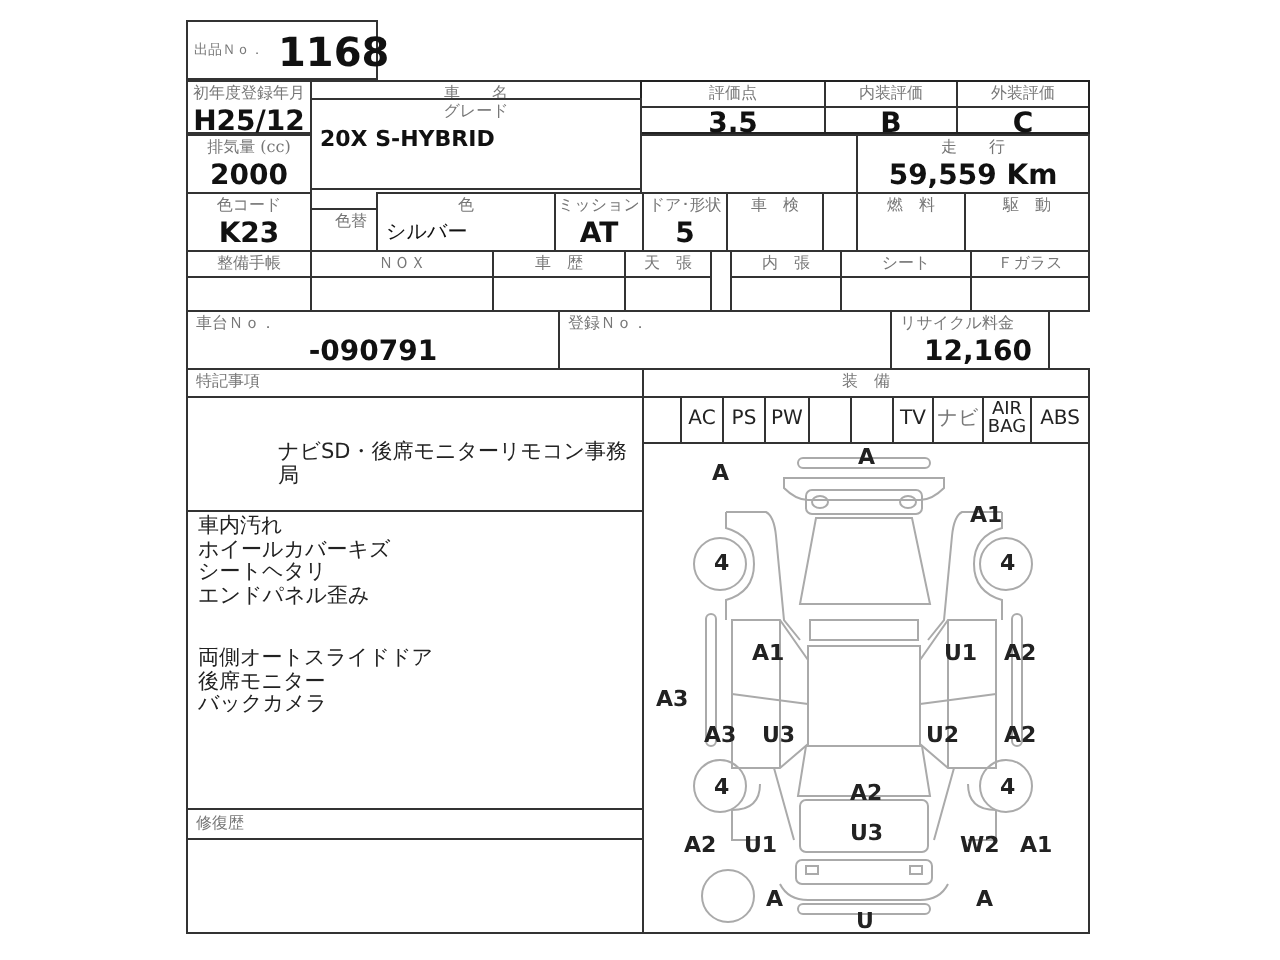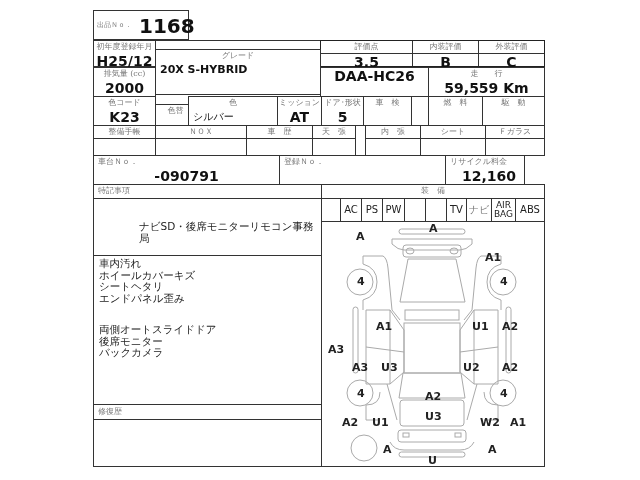--- a/index.html
+++ b/index.html
@@ -25,20 +25,21 @@
 <div class="cell" style="left:93px;top:10px;width:96px;height:30px;">
   <span class="abs lbl" style="left:3px;top:8px;font-size:7px;">出品Ｎｏ．</span>
   <span class="abs" style="left:45px;top:3px;font-size:20px;font-weight:bold;">1168</span>
 </div>
 
 <div class="cell" style="left:93px;top:40px;width:63px;height:27px;">
   <div class="lbl">初年度登録年月</div>
   <div class="val">H25/12</div>
 </div>
 <div class="cell" style="left:155px;top:40px;width:166px;height:27px;">
+  <div class="lbl">車　　名</div>
 </div>
 <div class="abs thick" style="left:320px;top:40px;width:225px;height:27px;"></div>
 <div class="cell" style="left:321px;top:41px;width:92px;height:25px;border-width:0 1px 0 0;">
   <div class="lbl">評価点</div>
   <div class="val" style="border-top:1px solid #333;">3.5</div>
 </div>
 <div class="cell" style="left:413px;top:41px;width:66px;height:25px;border-width:0 1px 0 0;">
   <div class="lbl">内装評価</div>
   <div class="val" style="border-top:1px solid #333;">B</div>
 </div>
@@ -49,21 +50,20 @@
 
 <div class="cell" style="left:93px;top:67px;width:63px;height:30px;">
   <div class="lbl">排気量 (cc)</div>
   <div class="val">2000</div>
 </div>
 <div class="cell" style="left:155px;top:49px;width:166px;height:46px;">
   <div class="lbl">グレード</div>
   <div class="val val-left" style="font-size:11px;">20X S-HYBRID</div>
 </div>
 <div class="cell" style="left:320px;top:67px;width:109px;height:30px;">
-  <div class="val">DAA-HC26</div>
 </div>
 <div class="cell" style="left:428px;top:67px;width:117px;height:30px;">
   <div class="lbl">走　　行</div>
   <div class="val">59,559 Km</div>
 </div>
 
 <div class="cell" style="left:93px;top:96px;width:63px;height:30px;">
   <div class="lbl">色コード</div>
   <div class="val">K23</div>
 </div>

